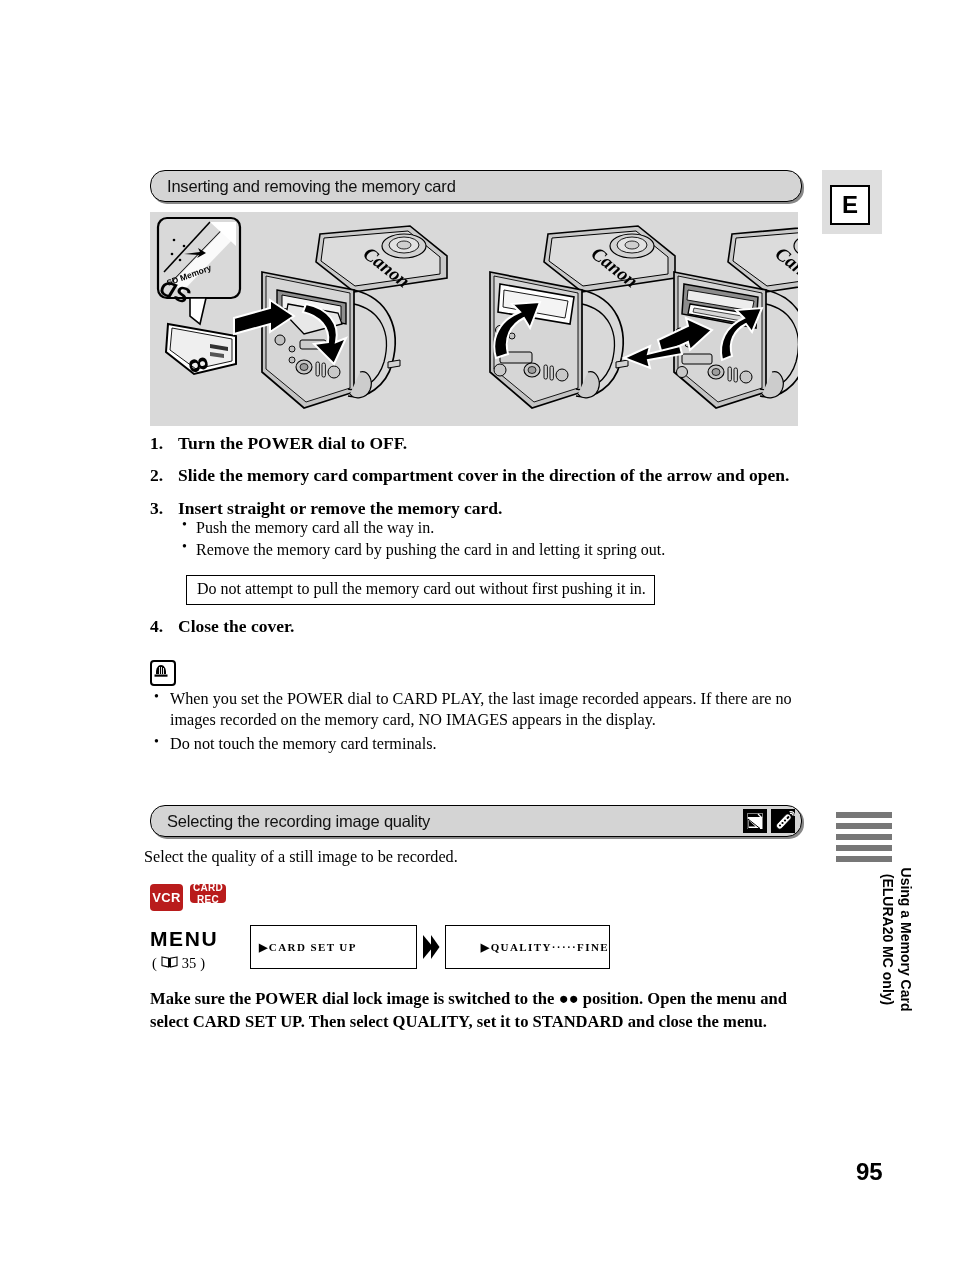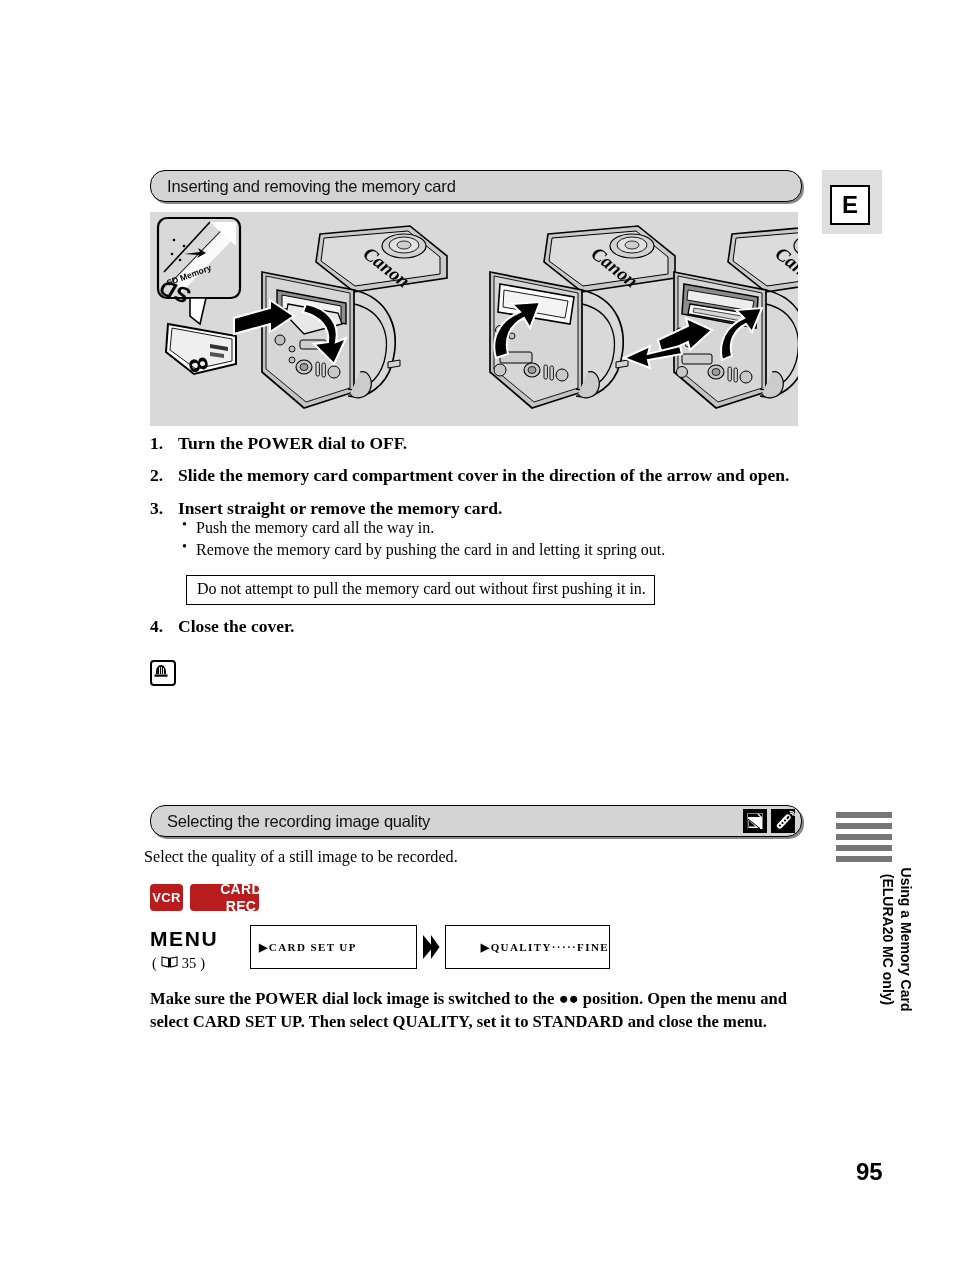--- a/index.html
+++ b/index.html
@@ -83,21 +83,21 @@
     position:absolute;left:144px;top:848px;font-size:16.2px;color:#000;
   }
   .badges{position:absolute;left:150px;top:884px;display:flex;gap:7px;align-items:flex-start;}
   .badge{
     background:#b91c1c;color:#fff;border-radius:4px;
     font-family:"Liberation Sans", sans-serif;font-weight:bold;
     display:flex;flex-direction:column;align-items:center;justify-content:center;
     text-align:center;
   }
   .badge.one-line{width:33px;height:27px;font-size:13px;letter-spacing:0.3px;}
-  .badge.two-line{width:36px;height:27px;font-size:14px;line-height:1.18;letter-spacing:0.3px;padding-left:33px;}
+  .badge.two-line{width:36px;height:19px;font-size:10px;line-height:1.18;letter-spacing:0.3px;}
   .menurow{position:absolute;left:150px;top:925px;width:660px;height:52px;}
   .menu-word{
     position:absolute;left:0;top:2px;
     font-family:"Liberation Sans", sans-serif;font-weight:bold;
     font-size:21px;letter-spacing:1.6px;color:#000;
   }
   .menu-ref{
     position:absolute;left:2px;top:30px;font-size:14.5px;color:#000;
     display:flex;align-items:center;gap:4px;
   }
@@ -318,20 +318,24 @@
 <div class="notes">
   <div class="note-icon">
     <svg width="18" height="18" viewBox="0 0 18 18" style="position:absolute;left:0;top:0;">
       <path d="M9 3 C12 3 14 6.5 14 10 L14 12 L4 12 L4 10 C4 6.5 6 3 9 3 Z" fill="#000"></path>
       <rect x="2.5" y="12.5" width="13" height="2.2" fill="#000"></rect>
       <rect x="7" y="5" width="0.9" height="7" fill="#fff"></rect>
       <rect x="9" y="5" width="0.9" height="7" fill="#fff"></rect>
       <rect x="11" y="6" width="0.9" height="6" fill="#fff"></rect>
     </svg>
   </div>
+  <ul class="notes-list">
+    <li>When you set the POWER dial to CARD PLAY, the last image recorded appears. If there are no images recorded on the memory card, NO IMAGES appears in the display.</li>
+    <li>Do not touch the memory card terminals.</li>
+  </ul>
 </div>
 
 <div class="sec-head" style="left:150px;top:805px;width:650px;">
   <span class="sec-title">Selecting the recording image quality</span>
   <span class="head-icons">
     <span class="hicon">
       <svg width="24" height="24" viewBox="0 0 24 24">
         <rect x="0" y="0" width="24" height="24" fill="#000"></rect>
         <rect x="4" y="3.5" width="16" height="17" fill="#fff" stroke="#000" stroke-width="1"></rect>
         <path d="M5 4.5 L19 4.5 L19 8 L5 8 Z" fill="#000"></path>

